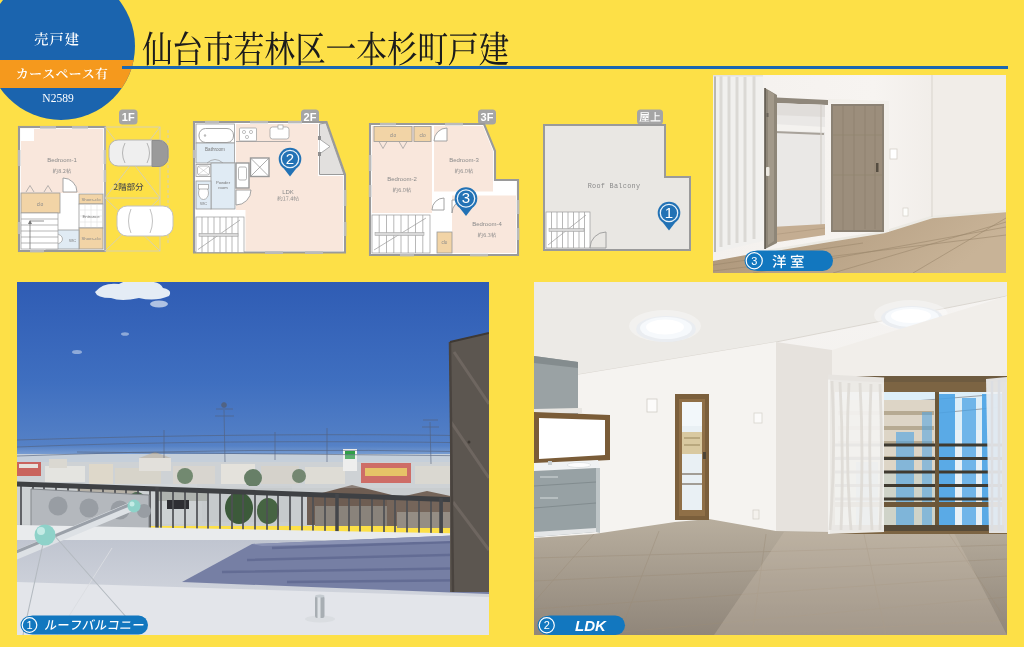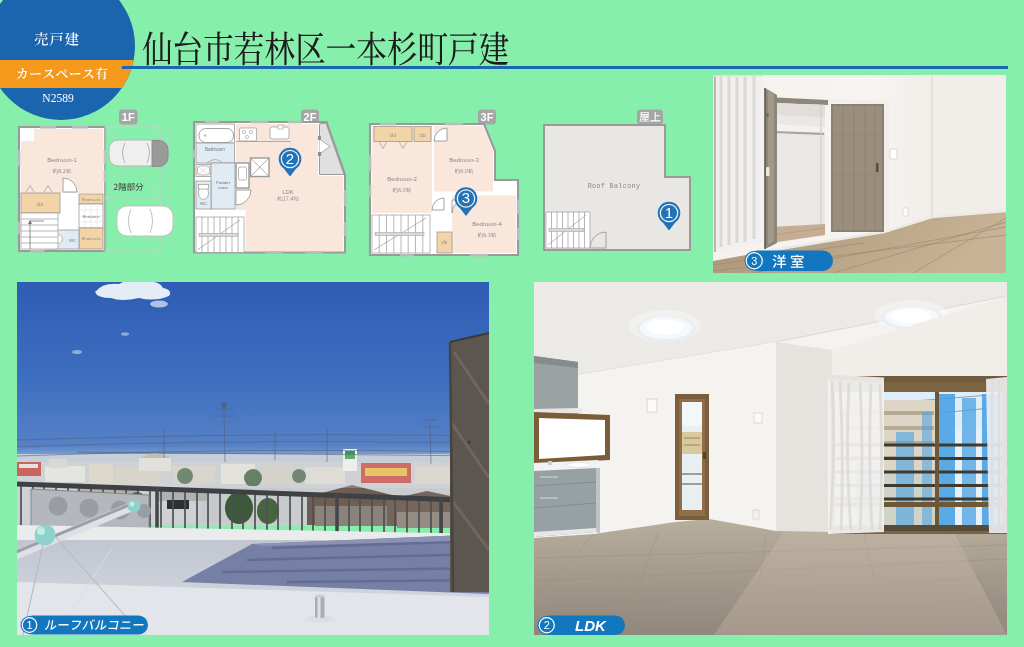--- a/index.html
+++ b/index.html
@@ -1,15 +1,15 @@
 <!DOCTYPE html>
 <html><head><meta charset="utf-8">
 <style>
 html,body{margin:0;padding:0;background:#fff;}
-#page{position:relative;width:1024px;height:647px;overflow:hidden;background:#86efac;
+#page{position:relative;width:1024px;height:647px;overflow:hidden;background:#fde047;
  font-family:"Liberation Sans",sans-serif;}
 svg{position:absolute;top:0;left:0;}
 </style></head><body>
 <div id="page">
 <svg width="1024" height="647" viewBox="0 0 1024 647">
 <defs>
 <clipPath id="circ">
           <circle cx="61" cy="46" r="74"></circle>
         </clipPath>
 <linearGradient id="wall3" x1="0" y1="0" x2="1" y2="0">

